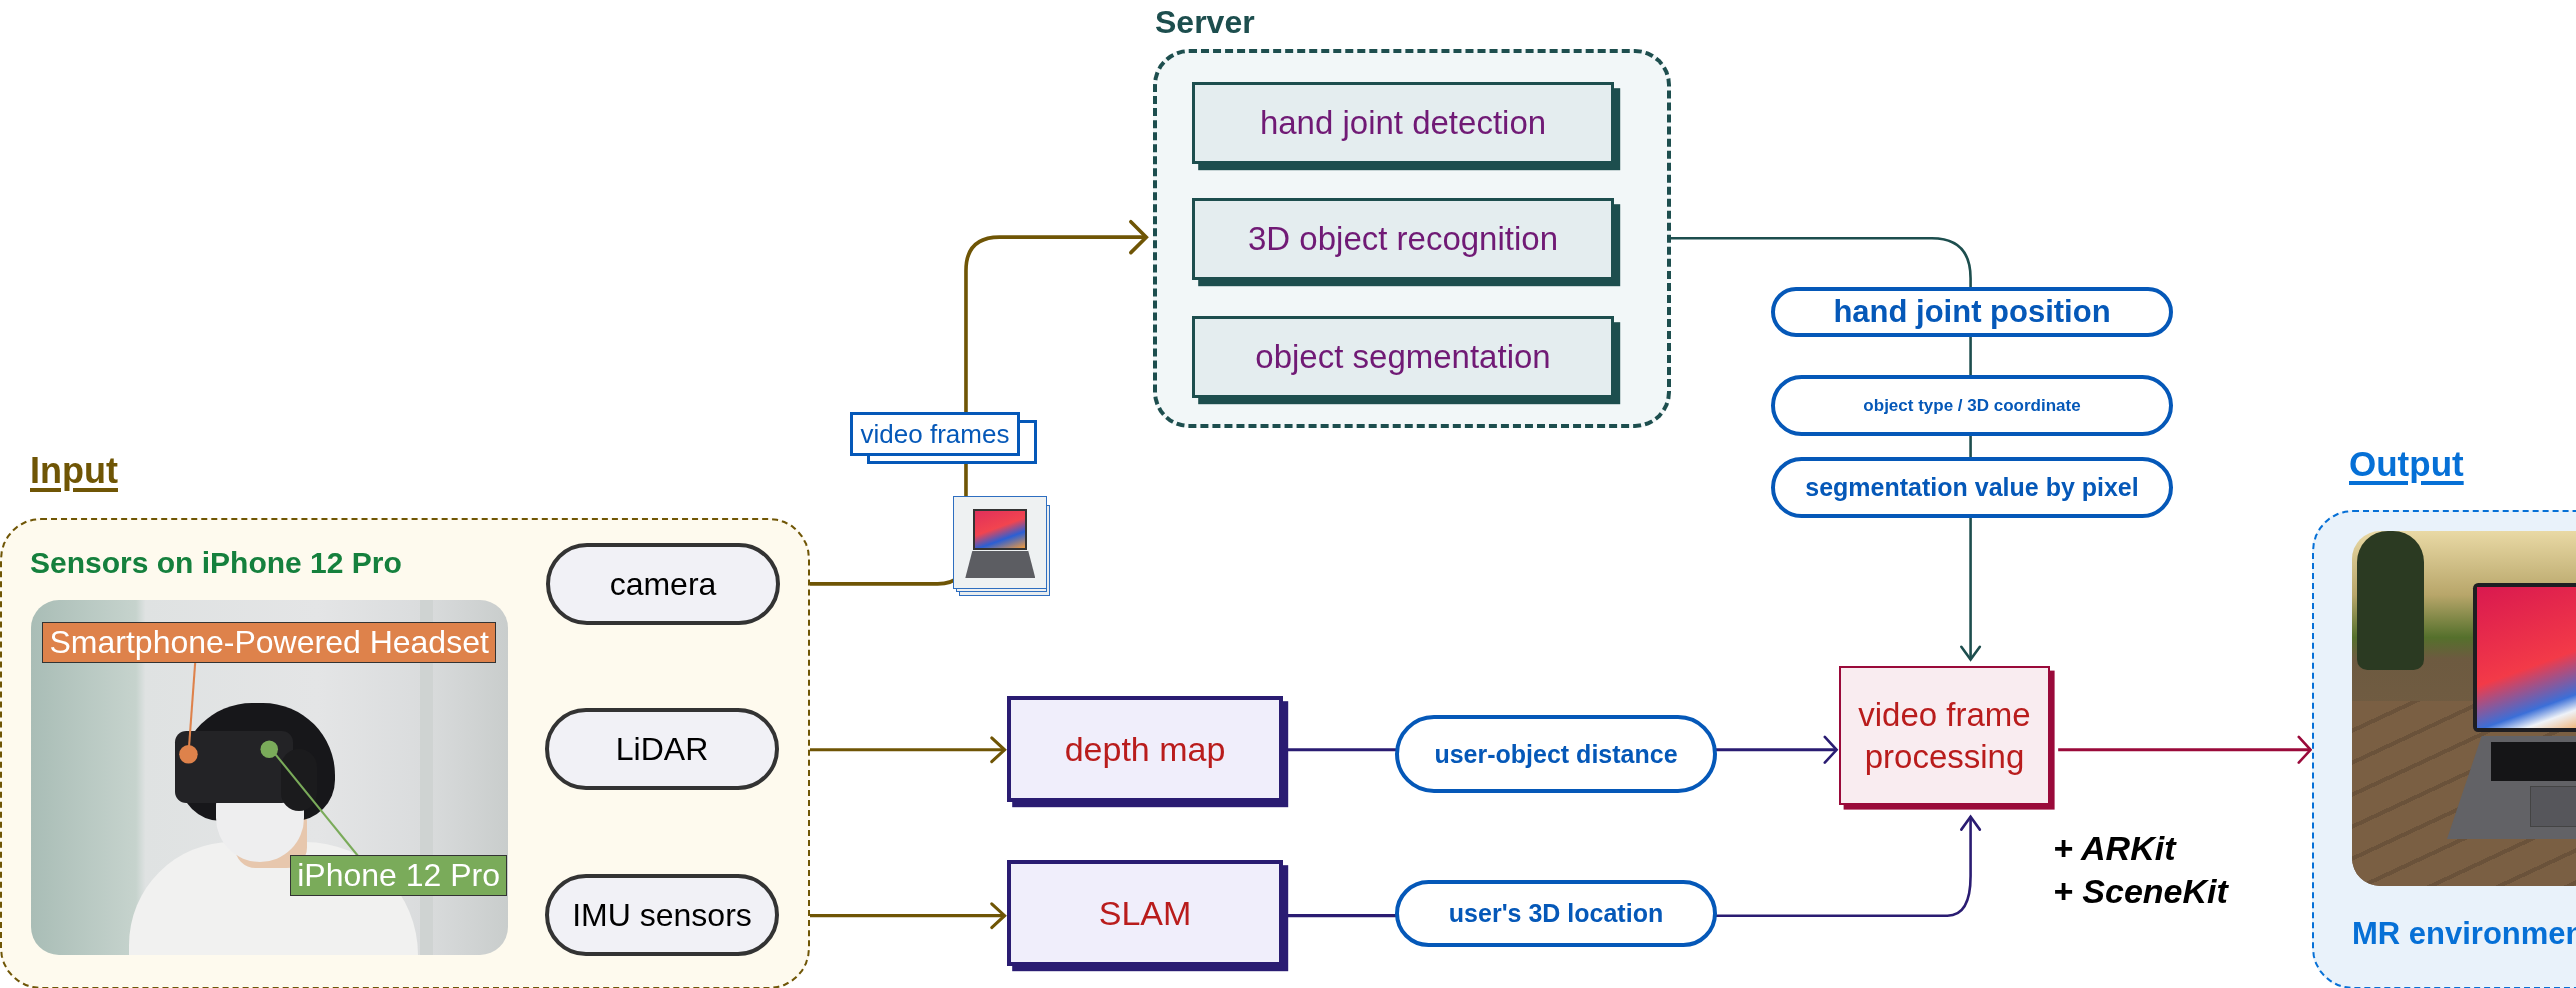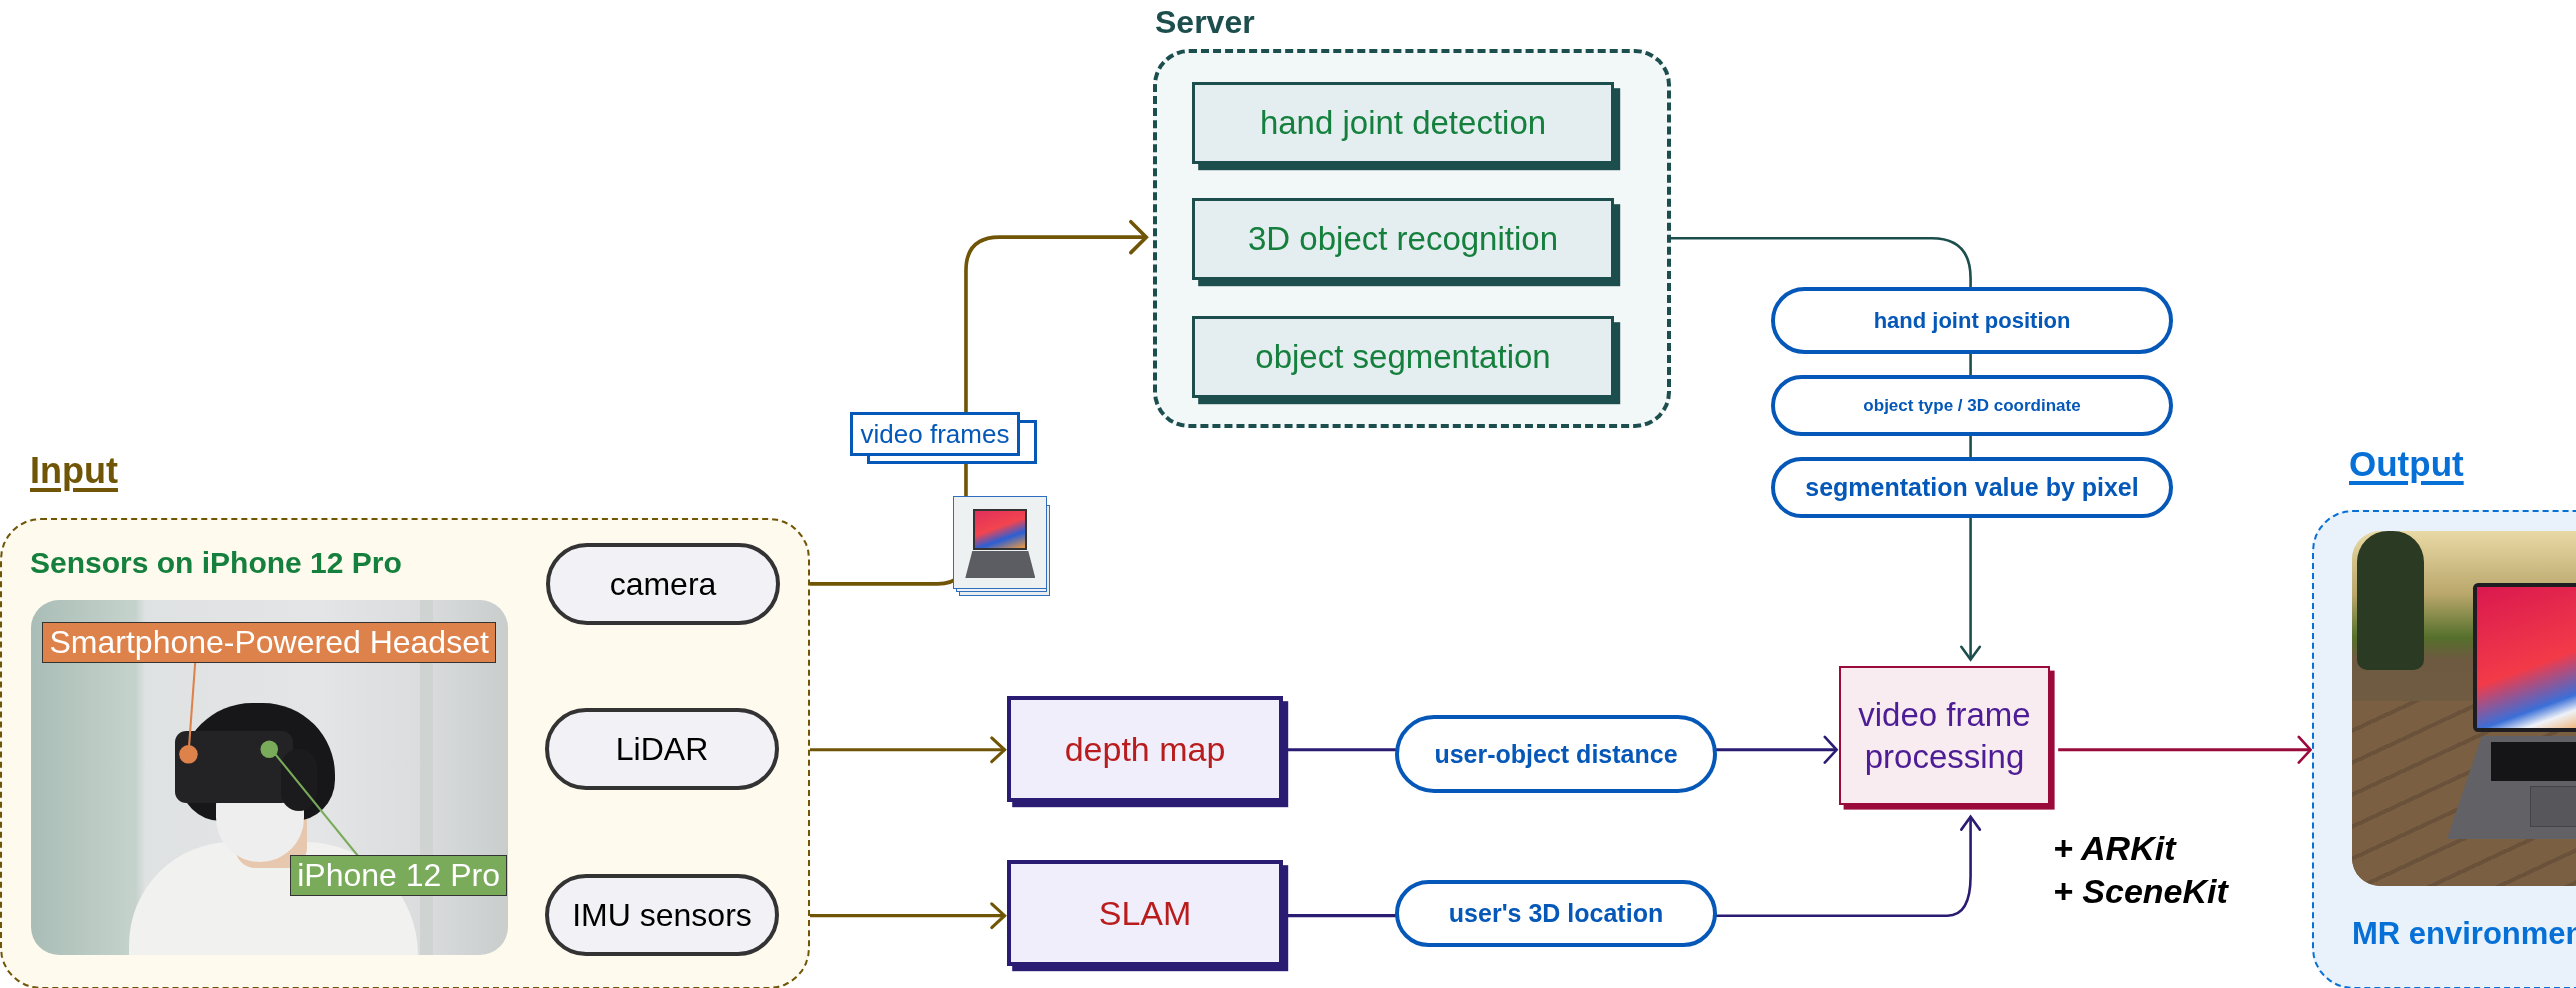--- a/index.html
+++ b/index.html
@@ -19,32 +19,32 @@
   .photo { left:31px; top:600px; width:477px; height:355px; border-radius:28px; overflow:hidden;
            background:linear-gradient(90deg,#a9bdb6 0%,#c6d3cd 22%,#dfe2e2 24%,#e4e5e6 60%,#dadcdd 82%,#c9cdcc 100%); }
   .sensor-pill { width:234px; height:82px; border:4.6px solid #333; border-radius:41px; background:#f1f1f6;
                  display:flex; align-items:center; justify-content:center; font-size:32px; color:#000; }
 
   
   .server-group { left:1153px; top:49px; width:518px; height:379px; background:#f2f7f8;
                   border:4.1px dashed #1d4e4e; border-radius:36px; }
   .server-box { left:1192px; width:422px; height:82px; background:#e4edef; border:3.6px solid #1d4e4e;
                 box-shadow:6.2px 6.2px 0 #1d4e4e; display:flex; align-items:center; justify-content:center;
-                font-size:33px; color:#15803d; }
+                font-size:33px; color:#701a75; }
 
   
   .data-pill { background:#fff; border:4.1px solid #0558b8; border-radius:41px; display:flex;
                align-items:center; justify-content:center; color:#0558b8; font-weight:bold; }
 
   
   .proc-box { background:#f0eefb; border:4.1px solid #2a1c72; box-shadow:5.2px 5.2px 0 #2a1c72;
               display:flex; align-items:center; justify-content:center; font-size:34px; color:#b91c1c; }
   .vfp-box { left:1839px; top:666px; width:211px; height:139px; background:#f9ecf0;
              border:2.6px solid #9a0a3a; box-shadow:4.6px 4.6px 0 #9a0a3a; display:flex; align-items:center;
-             justify-content:center; text-align:center; font-size:33px; line-height:1.25; color:#4c1d95; }
+             justify-content:center; text-align:center; font-size:33px; line-height:1.25; color:#b91c1c; }
 
   
   .output-group { left:2312px; top:510px; width:538px; height:479px; background:#e9f2fa;
                   border:2.1px dashed #0670d6; border-radius:41px; }
 
   .label-tag { position:absolute; color:#fff; font-size:32px; padding:1px 6.2px; border:1.5px solid #333; white-space:nowrap; }
 </style>
 </head>
 <body>
 
@@ -125,21 +125,21 @@
     <div class="abs" style="left:11.3px; top:54px; width:70px; height:27px; background:#5c5d62; clip-path:polygon(10% 0,90% 0,100% 100%,0 100%);"></div>
   </div>
 </div>
 
 <div class="abs section-title" style="left:1155px; top:6.2px; color:#1d4e4e; font-size:32px;">Server</div>
 <div class="abs server-group"></div>
 <div class="abs server-box" style="top:82px;">hand joint detection</div>
 <div class="abs server-box" style="top:198px;">3D object recognition</div>
 <div class="abs server-box" style="top:296px;margin-top:20px;">object segmentation</div>
 
-<div class="abs data-pill" style="left:1771px; top:287px; width:402px; height:67px; font-size:22px;">hand joint position</div>
+<div class="abs data-pill" style="left:1771px; top:287px; width:402px; height:50px; font-size:31px;">hand joint position</div>
 <div class="abs data-pill" style="left:1771px; top:375px; width:402px; height:61px; font-size:17px;">object type / 3D coordinate</div>
 <div class="abs data-pill" style="left:1771px; top:457px; width:402px; height:61px; font-size:25px;">segmentation value by pixel</div>
 
 <div class="abs proc-box" style="left:1007px; top:696px; width:276px; height:106px;">depth map</div>
 <div class="abs proc-box" style="left:1007px; top:860px; width:276px; height:106px;">SLAM</div>
 
 <div class="abs data-pill" style="left:1395px; top:715px; width:322px; height:78px; font-size:25px;">user-object distance</div>
 <div class="abs data-pill" style="left:1395px; top:880px; width:322px; height:67px; font-size:25px;">user's 3D location</div>
 
 <div class="abs vfp-box">video frame processing</div>

